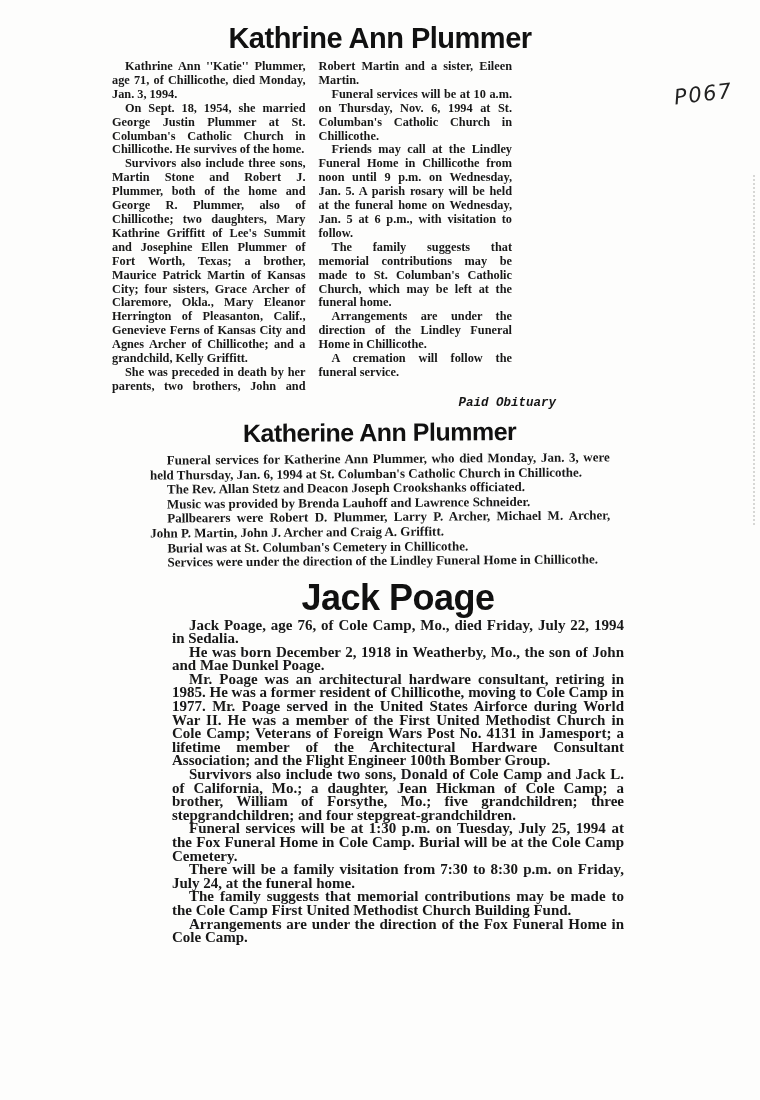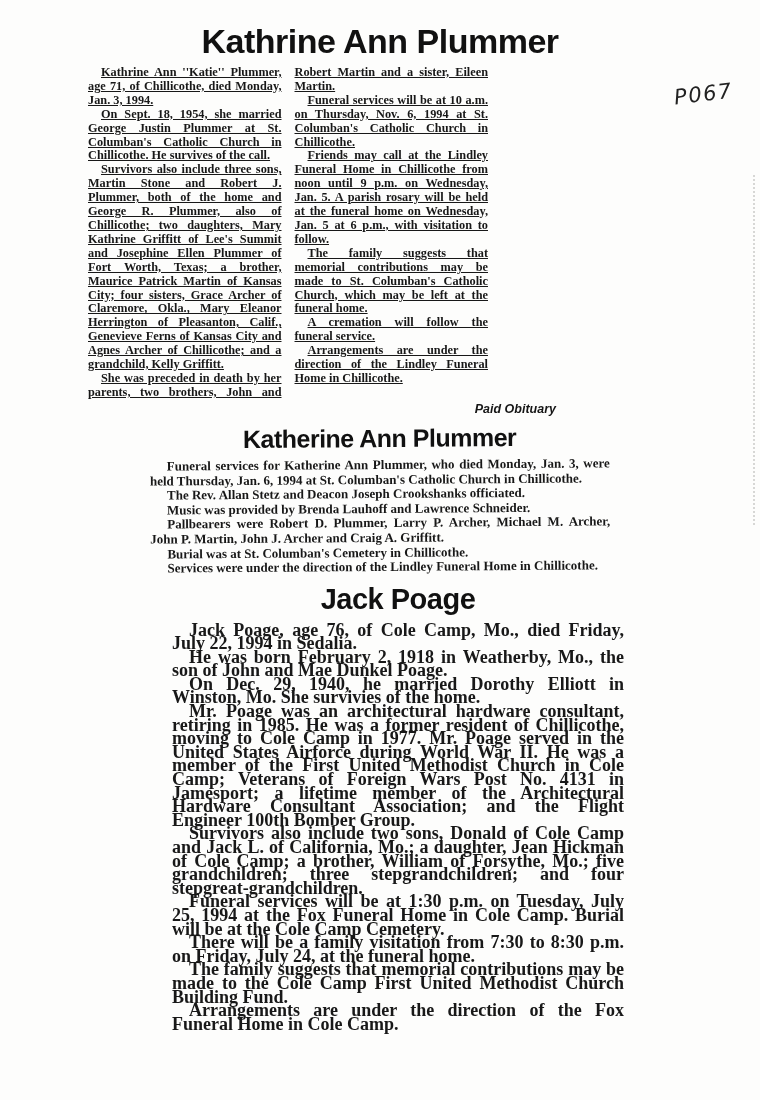--- a/index.html
+++ b/index.html
@@ -7,48 +7,48 @@
   body { background:#ffffff; }
   .page {
     position:relative; width:760px; height:1100px; overflow:hidden;
     background:#fdfdfc; color:#161616;
   }
   
   .headline {
     font-family:"Liberation Sans", sans-serif; font-weight:bold;
     text-align:center; letter-spacing:-0.5px; color:#111;
   }
-  .t1 { font-size:34px; padding-top:22px; }
+  .t1 { font-size:29px; padding-top:22px; }
   .t2 { font-size:25px; margin-top:8px; }
-  .t3 { font-size:29px; margin-top:8px; }
+  .t3 { font-size:36px; margin-top:8px; }
   
   .copy {
     font-family:"Liberation Serif", serif; font-weight:bold;
     text-align:justify; color:#181818;
     -webkit-hyphens:auto; hyphens:auto;
   }
   .copy p { text-indent:13px; }
   
   .obit1-body {
-    width:400px; margin:5px 0 0 88px;
+    width:400px; margin:5px 0 0 112px;
     column-count:2; column-gap:13px;
-    font-size:12.3px; line-height:13.9px;text-decoration:underline;
+    font-size:12.3px; line-height:13.9px;
   }
   .paid {
     width:400px; margin:2px 0 0 180px; padding-right:24px;
-    font-family:Liberation Sans, sans-serif; font-style:italic; font-weight:bold;
+    font-family:Liberation Mono, monospace; font-style:italic; font-weight:bold;
     font-size:12.5px; text-align:right;
   }
   
   .obit2 { width:460px; margin:0 0 0 150px; transform:rotate(-0.4deg); }
   .obit2-body { margin-top:5px; font-size:13px; line-height:14.6px; }
   .obit2-body p { text-indent:17px; }
   
   .obit3 { width:452px; margin:0 0 0 172px; }
-  .obit3-body { margin-top:8px; font-size:18px; line-height:13.6px; }
+  .obit3-body { font-size:15px; line-height:13.6px; }
   .obit3-body p { text-indent:17px; }
   
   .annotation {
     position:absolute; top:82px; left:674px;
     font-family:"DejaVu Sans", sans-serif; font-style:italic;
     font-size:21px; letter-spacing:1.5px; color:#222;
     transform:rotate(-7deg);
   }
   
   .dotted-edge {
@@ -60,50 +60,49 @@
 <body>
 
 <div class="page">
 
   <div class="annotation">P067</div>
 
   <section>
     <h1 class="headline t1">Kathrine Ann Plummer</h1>
     <div class="copy obit1-body">
       <p>Kathrine Ann ''Katie'' Plummer, age 71, of Chillicothe, died Monday, Jan. 3, 1994.</p>
-      <p>On Sept. 18, 1954, she married George Justin Plummer at St. Columban's Catholic Church in Chillicothe. He survives of the call.</p>
+      <p>On Sept. 18, 1954, she married George Justin Plummer at St. Columban's Catholic Church in Chillicothe. He survives of the home.</p>
       <p>Survivors also include three sons, Martin Stone and Robert J. Plummer, both of the home and George R. Plummer, also of Chillicothe; two daughters, Mary Kathrine Griffitt of Lee's Summit and Josephine Ellen Plummer of Fort Worth, Texas; a brother, Maurice Patrick Martin of Kansas City; four sisters, Grace Archer of Claremore, Okla., Mary Eleanor Herrington of Pleasanton, Calif., Genevieve Ferns of Kansas City and Agnes Archer of Chillicothe; and a grandchild, Kelly Griffitt.</p>
       <p>She was preceded in death by her parents, two brothers, John and Robert Martin and a sister, Eileen Martin.</p>
       <p>Funeral services will be at 10 a.m. on Thursday, Nov. 6, 1994 at St. Columban's Catholic Church in Chillicothe.</p>
       <p>Friends may call at the Lindley Funeral Home in Chillicothe from noon until 9 p.m. on Wednesday, Jan. 5. A parish rosary will be held at the funeral home on Wednesday, Jan. 5 at 6 p.m., with visitation to follow.</p>
       <p>The family suggests that memorial contributions may be made to St. Columban's Catholic Church, which may be left at the funeral home.</p>
+      <p>Arrangements are under the direction of the Lindley Funeral Home in Chillicothe.</p>
       <p>A cremation will follow the funeral service.</p>
-      <p>Arrangements are under the direction of the Lindley Funeral Home in Chillicothe.</p>
     </div>
     <div class="paid">Paid Obituary</div>
   </section>
 
   <section class="obit2">
     <h2 class="headline t2">Katherine Ann Plummer</h2>
     <div class="copy obit2-body">
       <p>Funeral services for Katherine Ann Plummer, who died Monday, Jan. 3, were held Thursday, Jan. 6, 1994 at St. Columban's Catholic Church in Chillicothe.</p>
       <p>The Rev. Allan Stetz and Deacon Joseph Crookshanks officiated.</p>
       <p>Music was provided by Brenda Lauhoff and Lawrence Schneider.</p>
       <p>Pallbearers were Robert D. Plummer, Larry P. Archer, Michael M. Archer, John P. Martin, John J. Archer and Craig A. Griffitt.</p>
       <p>Burial was at St. Columban's Cemetery in Chillicothe.</p>
       <p>Services were under the direction of the Lindley Funeral Home in Chillicothe.</p>
     </div>
   </section>
 
   <section class="obit3">
     <h2 class="headline t3">Jack Poage</h2>
     <div class="copy obit3-body">
       <p>Jack Poage, age 76, of Cole Camp, Mo., died Friday, July 22, 1994 in Sedalia.</p>
-      <p>He was born February 2, 1918 in Weatherby, Mo., the son of John and Mae Dunkel Poage.</p>
-      <p>On Dec. 29, 1940, he married Dorothy Elliott in Winston, Mo. She survivies of the home.</p>
+      <p>He was born December 2, 1918 in Weatherby, Mo., the son of John and Mae Dunkel Poage.</p>
       <p>Mr. Poage was an architectural hardware consultant, retiring in 1985. He was a former resident of Chillicothe, moving to Cole Camp in 1977. Mr. Poage served in the United States Airforce during World War II. He was a member of the First United Methodist Church in Cole Camp; Veterans of Foreign Wars Post No. 4131 in Jamesport; a lifetime member of the Architectural Hardware Consultant Association; and the Flight Engineer 100th Bomber Group.</p>
       <p>Survivors also include two sons, Donald of Cole Camp and Jack L. of California, Mo.; a daughter, Jean Hickman of Cole Camp; a brother, William of Forsythe, Mo.; five grandchildren; three stepgrandchildren; and four stepgreat-grandchildren.</p>
       <p>Funeral services will be at 1:30 p.m. on Tuesday, July 25, 1994 at the Fox Funeral Home in Cole Camp. Burial will be at the Cole Camp Cemetery.</p>
       <p>There will be a family visitation from 7:30 to 8:30 p.m. on Friday, July 24, at the funeral home.</p>
       <p>The family suggests that memorial contributions may be made to the Cole Camp First United Methodist Church Building Fund.</p>
       <p>Arrangements are under the direction of the Fox Funeral Home in Cole Camp.</p>
     </div>
   </section>
 
   <div class="dotted-edge"></div>

